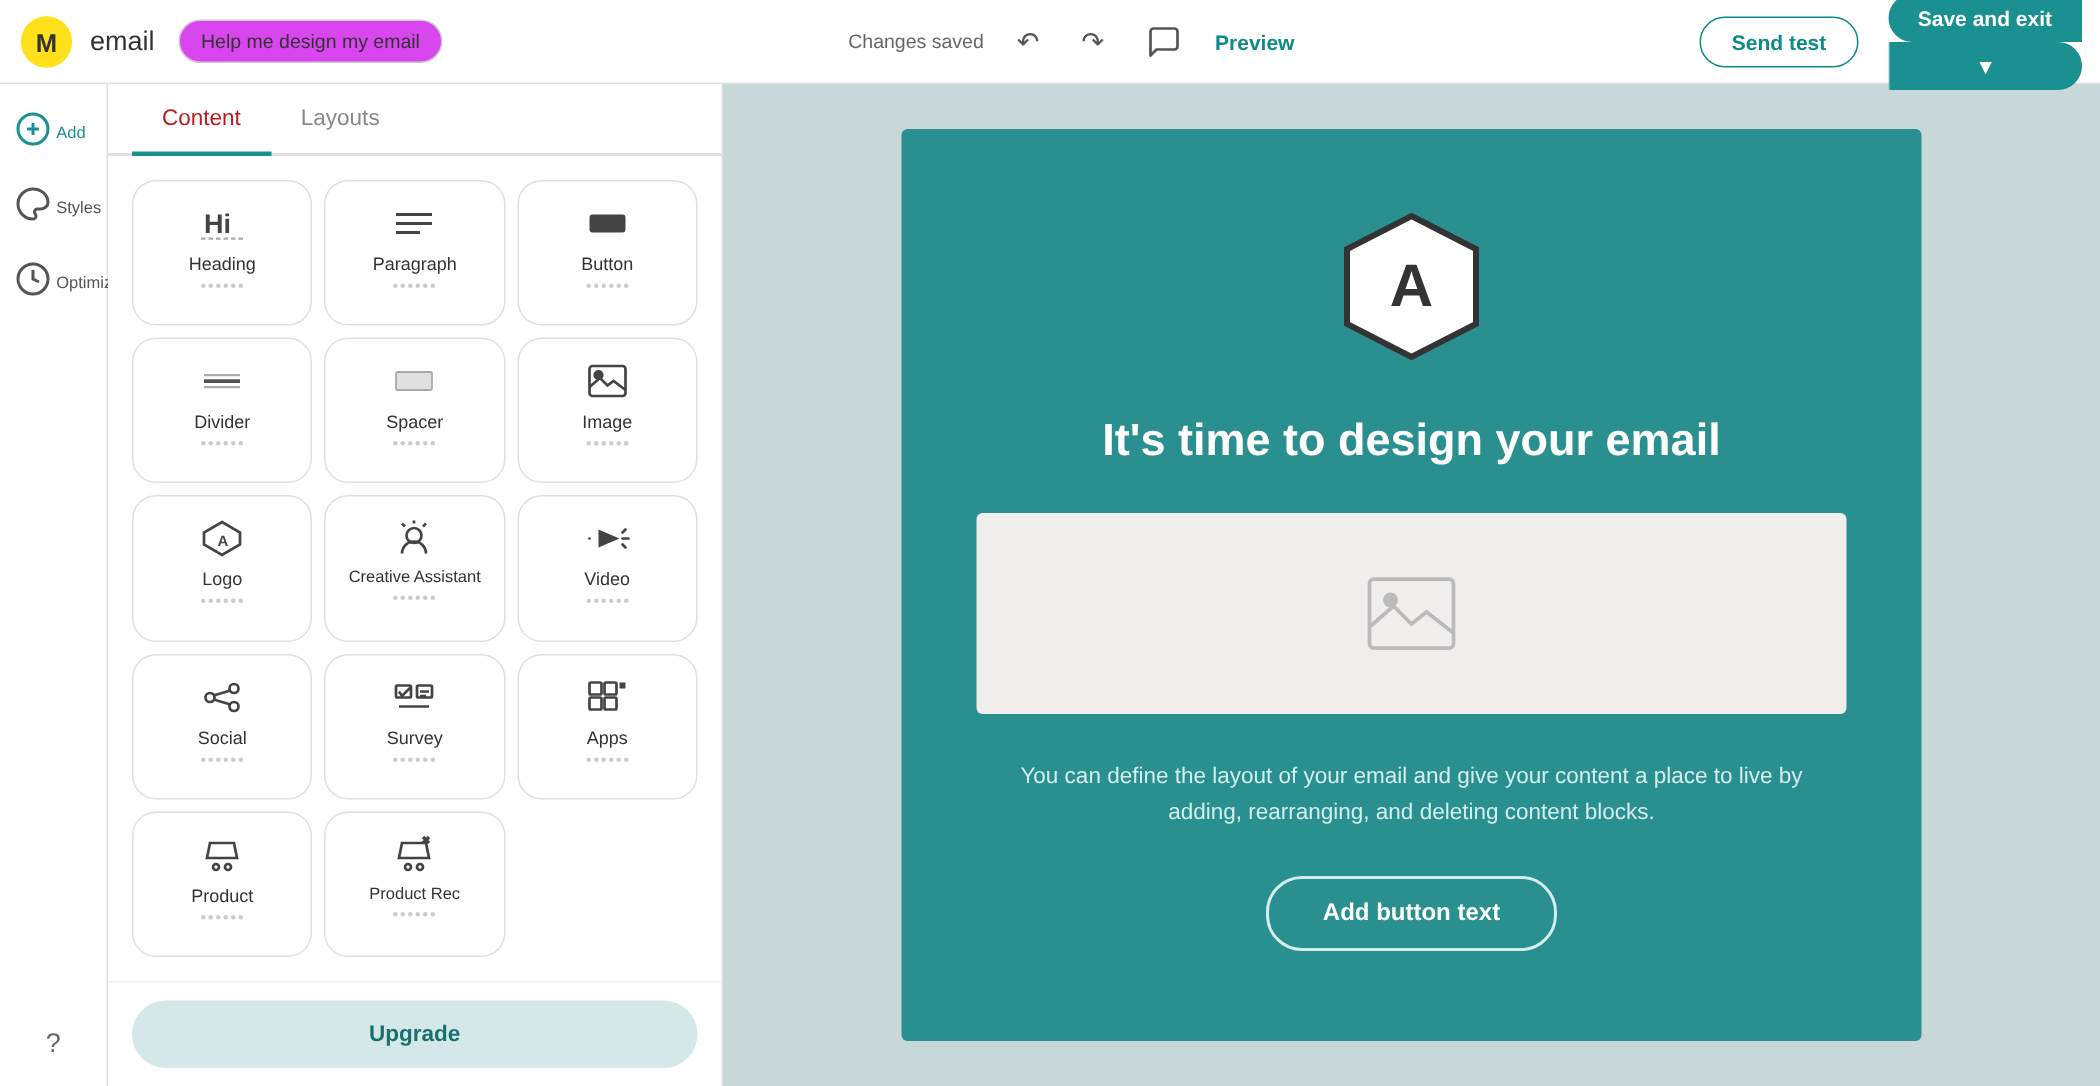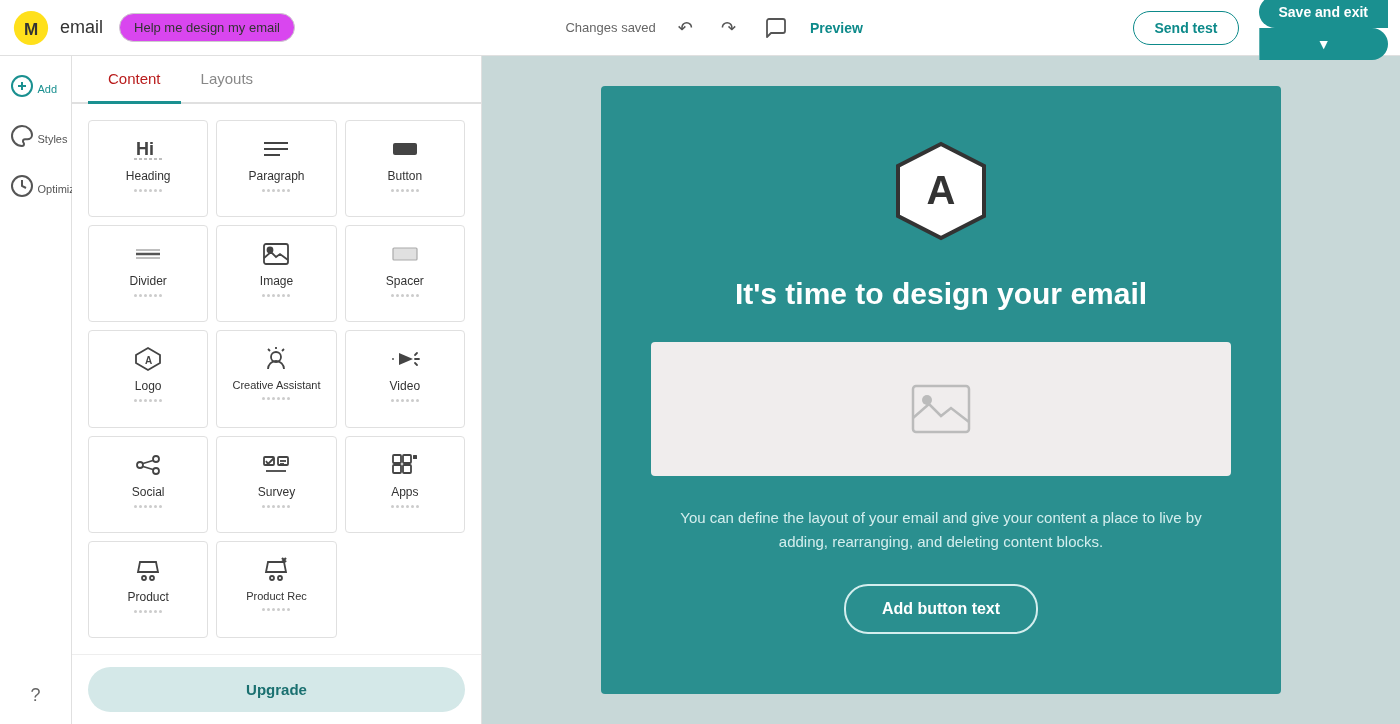--- a/index.html
+++ b/index.html
@@ -85,21 +85,21 @@
       border-bottom: 3px solid transparent; margin-bottom: -2px;
     }
     .content-tab.active { color: #b91c1c; border-bottom-color: #1a9090; }
 
     
     .blocks-grid {
       display: grid; grid-template-columns: repeat(3, 1fr); gap: 8px;
       padding: 16px; overflow-y: auto; flex: 1;
     }
     .block-item {
-      border: 1px solid #e0e0e0; border-radius: 4px; padding: 14px 8px 10px;
+      border: 1px solid #e0e0e0; border-radius: 16px; padding: 14px 8px 10px;
       display: flex; flex-direction: column; align-items: center; gap: 6px;
       cursor: grab; background: #fff;
     }
     .block-icon { font-size: 22px; color: #444; height: 28px; display: flex; align-items: center; justify-content: center; }
     .block-label { font-size: 12px; font-weight: 500; color: #333; }
     .block-dots { display: flex; gap: 2px; }
     .block-dots span { width: 3px; height: 3px; border-radius: 50%; background: #ccc; display: inline-block; }
 
     
     .upgrade-area { padding: 12px 16px; border-top: 1px solid #eee; }
@@ -292,44 +292,44 @@
             <span></span>
             <span></span>
             <span></span>
             <span></span>
             <span></span>
         </div>
       </div>
 
       <div class="block-item">
         <div class="block-icon">
+          <svg width="32" height="28" viewBox="0 0 32 28" fill="none">
+            <rect x="4" y="8" width="24" height="12" rx="1" fill="#e0e0e0" stroke="#aaa" stroke-width="1.2"></rect>
+          </svg>
+        </div>
+        <span class="block-label">Spacer</span>
+        <div class="block-dots">
+          <span></span>
+            <span></span>
+            <span></span>
+            <span></span>
+            <span></span>
+            <span></span>
+        </div>
+      </div>
+
+      <div class="block-item">
+        <div class="block-icon">
           <svg width="32" height="28" viewBox="0 0 32 28" fill="none" stroke="#444" stroke-width="1.8">
             <rect x="4" y="4" width="24" height="20" rx="2"></rect>
             <path d="M4 18l7-6 5 5 4-3 8 6"></path>
             <circle cx="10" cy="10" r="2.5" fill="#444"></circle>
           </svg>
         </div>
         <span class="block-label">Image</span>
-        <div class="block-dots">
-          <span></span>
-            <span></span>
-            <span></span>
-            <span></span>
-            <span></span>
-            <span></span>
-        </div>
-      </div>
-
-      <div class="block-item">
-        <div class="block-icon">
-          <svg width="32" height="28" viewBox="0 0 32 28" fill="none">
-            <rect x="4" y="8" width="24" height="12" rx="1" fill="#e0e0e0" stroke="#aaa" stroke-width="1.2"></rect>
-          </svg>
-        </div>
-        <span class="block-label">Spacer</span>
         <div class="block-dots">
           <span></span>
             <span></span>
             <span></span>
             <span></span>
             <span></span>
             <span></span>
         </div>
       </div>
 

